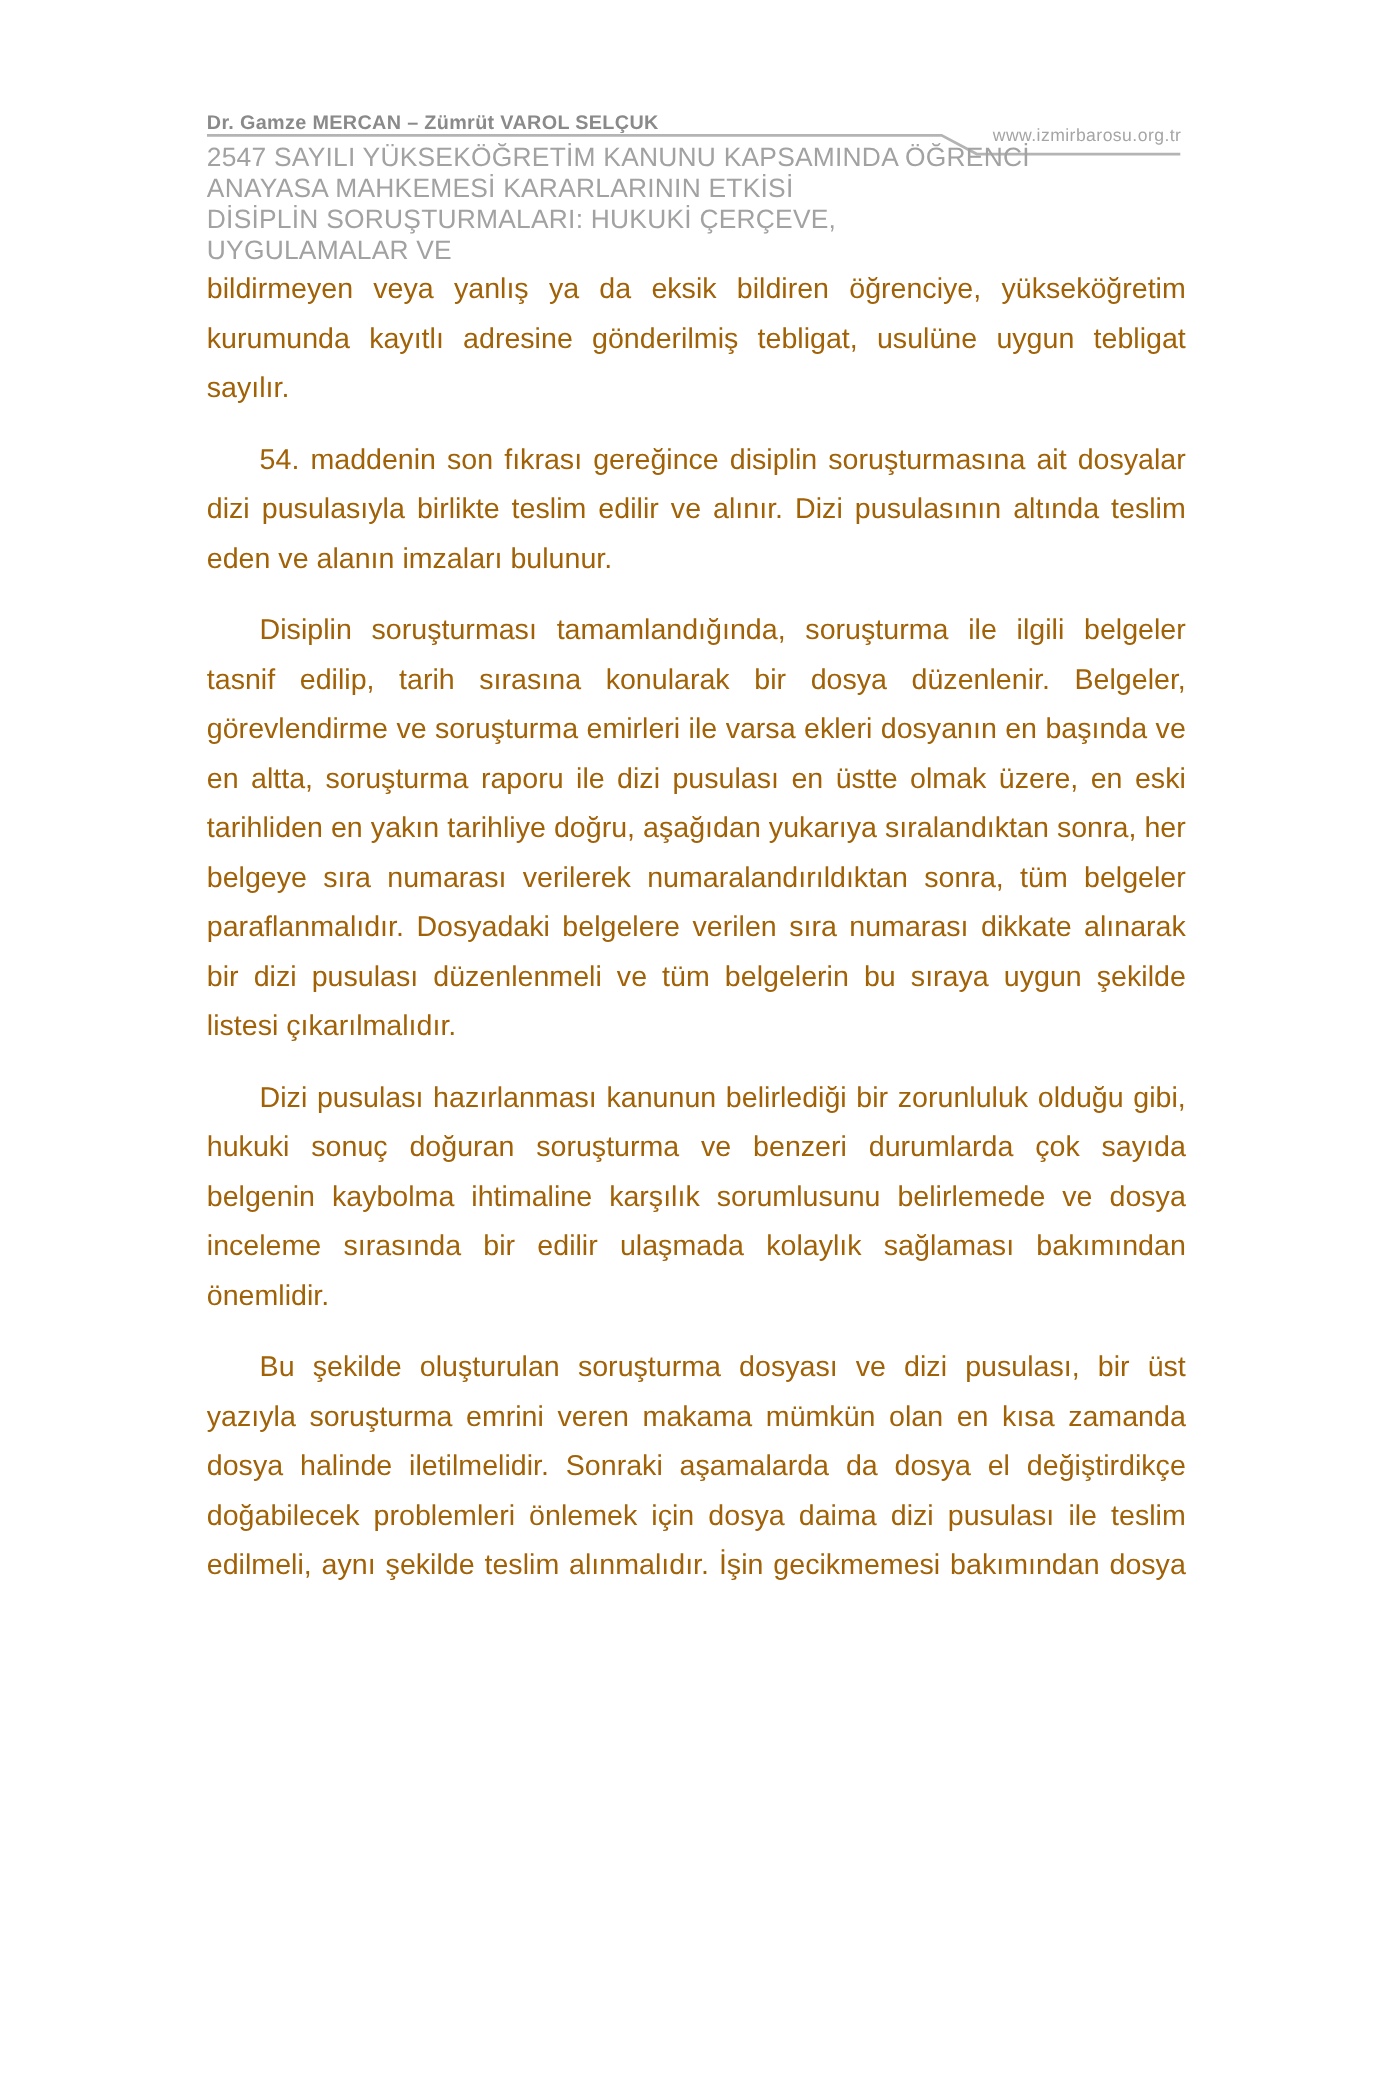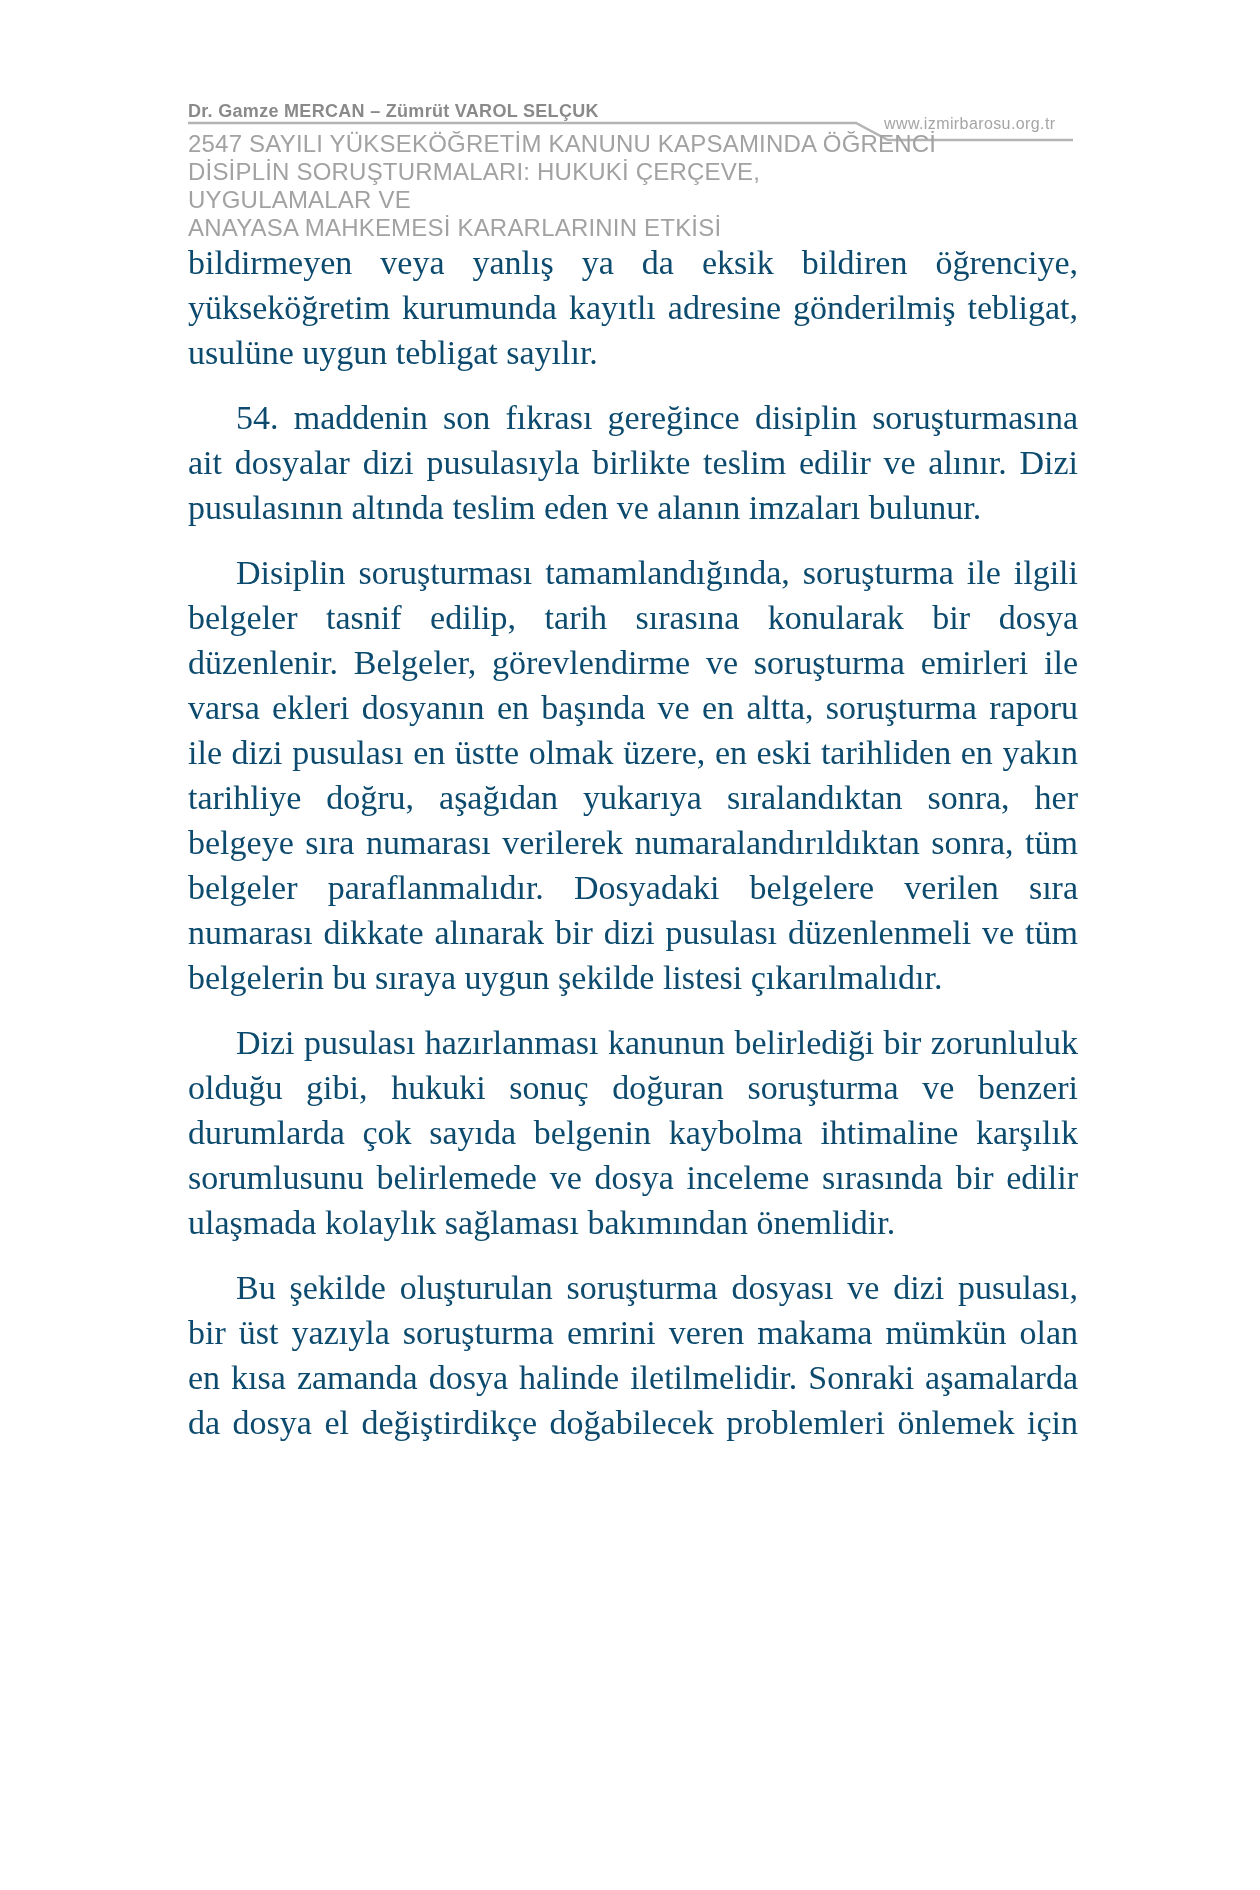--- a/index.html
+++ b/index.html
@@ -28,20 +28,21 @@
     left: 188px;
     top: 121px;
     width: 890px;
     height: 22px;
   }
   .website {
     position: absolute;
     left: 884px;
     top: 115px;
     width: 190px;
+    text-align: right;
     font-size: 16px;
     letter-spacing: 0.4px;
     color: #a5a5a5;
     white-space: nowrap;
   }
   .article-title {
     position: absolute;
     left: 188px;
     top: 130px;
     width: 760px;
@@ -50,24 +51,24 @@
     letter-spacing: 0.2px;
     color: #a2a2a2;
   }
 
   
   .body-text {
     position: absolute;
     left: 188px;
     top: 240px;
     width: 890px;
-    font-family: Liberation Serif, serif;
-    font-size: 34px;
+    font-family: Liberation Sans, sans-serif;
+    font-size: 26px;
     line-height: 45px;
-    color: #0c4a6e;
+    color: #a16207;
     text-align: justify;
   }
   .body-text p { margin: 0 0 20px 0; }
   .body-text p:not(:first-child) { text-indent: 48px; }
 
   
   .footer-rule {
     position: absolute;
     left: 188px;
     top: 1645px;
@@ -95,22 +96,22 @@
     <div class="authors">Dr. Gamze MERCAN – Zümrüt VAROL SELÇUK</div>
 
     <svg class="header-rule" viewBox="0 0 890 22" preserveAspectRatio="none" aria-hidden="true">
       <polyline points="0,2 668,2 700,19 885,19" fill="none" stroke="#b4b4b4" stroke-width="2.5"></polyline>
     </svg>
 
     <div class="website">www.izmirbarosu.org.tr</div>
 
     <div class="article-title">
       <div>2547 SAYILI YÜKSEKÖĞRETİM KANUNU KAPSAMINDA ÖĞRENCİ</div>
+      <div>ANAYASA MAHKEMESİ KARARLARININ ETKİSİ</div>
       <div>DİSİPLİN SORUŞTURMALARI: HUKUKİ ÇERÇEVE, UYGULAMALAR VE</div>
-      <div>ANAYASA MAHKEMESİ KARARLARININ ETKİSİ</div>
     </div>
   </header>
 
   <main class="body-text">
     <p>bildirmeyen veya yanlış ya da eksik bildiren öğrenciye, yükseköğretim kurumunda kayıtlı adresine gönderilmiş tebligat, usulüne uygun tebligat sayılır.</p>
     <p>54. maddenin son fıkrası gereğince disiplin soruşturmasına ait dosyalar dizi pusulasıyla birlikte teslim edilir ve alınır. Dizi pusulasının altında teslim eden ve alanın imzaları bulunur.</p>
     <p>Disiplin soruşturması tamamlandığında, soruşturma ile ilgili belgeler tasnif edilip, tarih sırasına konularak bir dosya düzenlenir. Belgeler, görevlendirme ve soruşturma emirleri ile varsa ekleri dosyanın en başında ve en altta, soruşturma raporu ile dizi pusulası en üstte olmak üzere, en eski tarihliden en yakın tarihliye doğru, aşağıdan yukarıya sıralandıktan sonra, her belgeye sıra numarası verilerek numaralandırıldıktan sonra, tüm belgeler paraflanmalıdır. Dosyadaki belgelere verilen sıra numarası dikkate alınarak bir dizi pusulası düzenlenmeli ve tüm belgelerin bu sıraya uygun şekilde listesi çıkarılmalıdır.</p>
     <p>Dizi pusulası hazırlanması kanunun belirlediği bir zorunluluk olduğu gibi, hukuki sonuç doğuran soruşturma ve benzeri durumlarda çok sayıda belgenin kaybolma ihtimaline karşılık sorumlusunu belirlemede ve dosya inceleme sırasında bir edilir ulaşmada kolaylık sağlaması bakımından önemlidir.</p>
     <p>Bu şekilde oluşturulan soruşturma dosyası ve dizi pusulası, bir üst yazıyla soruşturma emrini veren makama mümkün olan en kısa zamanda dosya halinde iletilmelidir. Sonraki aşamalarda da dosya el değiştirdikçe doğabilecek problemleri önlemek için dosya daima dizi pusulası ile teslim edilmeli, aynı şekilde teslim alınmalıdır. İşin gecikmemesi bakımından dosya kurum sekreterleri tarafından takibe alınmalı ve sonuçlanması sağlanmalıdır.</p>
   </main>

